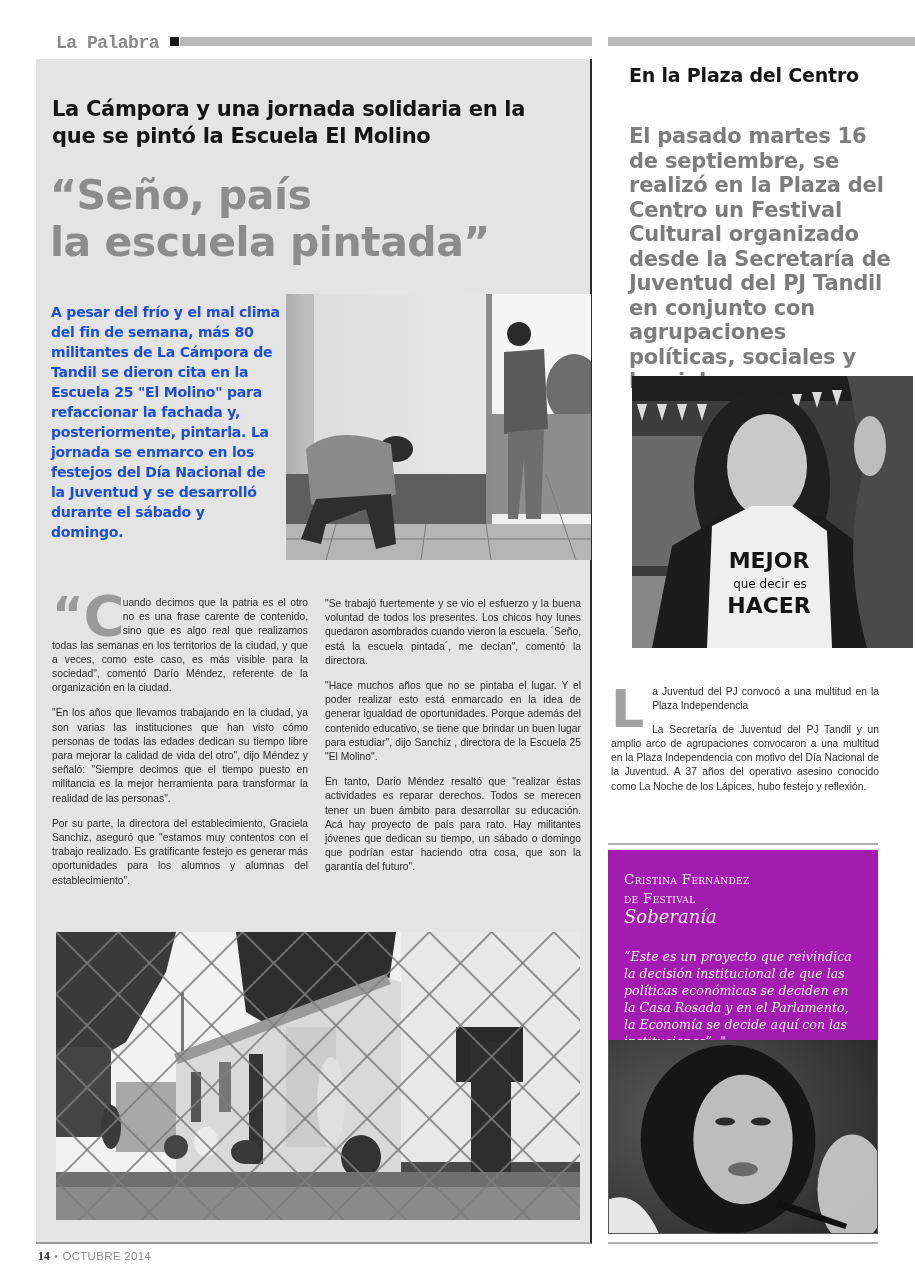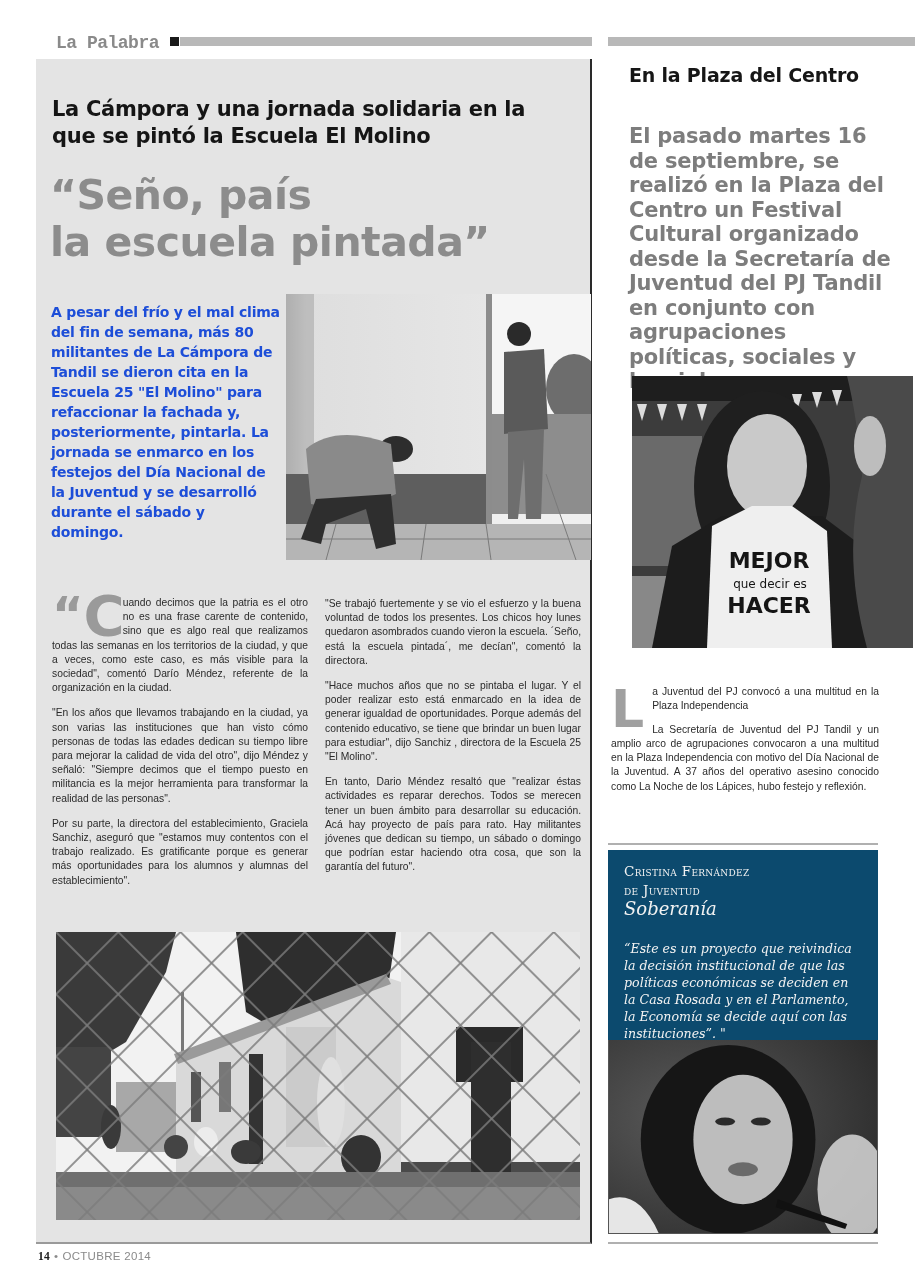--- a/index.html
+++ b/index.html
@@ -34,21 +34,21 @@
   
   .side-title { position: absolute; left: 629px; top: 64px; font-family: "DejaVu Sans", sans-serif; font-weight: bold; font-size: 19px; color: #161616; letter-spacing: -0.2px; }
   .side-lead { position: absolute; left: 629px; top: 124px; width: 262px; font-family: "DejaVu Sans", sans-serif; font-weight: bold; font-size: 21px; line-height: 24.5px; color: #7d7d7d; letter-spacing: -0.2px; }
 
   .side-body { position: absolute; left: 611px; top: 685px; width: 268px; font-family: "Liberation Sans", sans-serif; font-size: 10.3px; line-height: 14.3px; color: #2a2a2a; text-align: justify; }
   .side-body p { margin-bottom: 9px; }
   .dropL { float: left; font-family: "DejaVu Sans", sans-serif; font-weight: bold; font-size: 52px; line-height: 44px; color: #a0a0a0; margin-right: 8px; height: 46px; margin-top: 2px; }
 
   .rule { position: absolute; height: 2px; background: #b0b0b0; }
 
-  .quote-box { position: absolute; left: 608px; top: 850px; width: 270px; height: 190px; background: #0c4a6e; color: #f2f2f2; padding: 12px 15px 0 16px; font-family: "DejaVu Serif", serif; }
+  .quote-box { position: absolute; left: 608px; top: 850px; width: 270px; height: 190px; background: #a21caf; color: #f2f2f2; padding: 20px 15px 0 16px; font-family: "DejaVu Serif", serif; }
   .qb-name { font-variant: small-caps; font-size: 13.5px; line-height: 19px; letter-spacing: 0.3px; }
   .qb-topic { font-style: italic; font-size: 18px; line-height: 18px; margin-bottom: 22px; }
   .qb-quote { font-style: italic; font-size: 12.6px; line-height: 17px; }
 
   .footer { position: absolute; left: 38px; top: 1250px; font-family: "Liberation Sans", sans-serif; font-size: 11.5px; color: #8a8a8a; letter-spacing: 0.3px; }
   .footer .pg { font-weight: bold; color: #1a1a1a; font-family: Liberation Serif, serif; font-size: 11.5px; }
   .footer .dot { margin: 0 4px; }
 </style>
 </head>
 <body>
@@ -102,21 +102,21 @@
     <path d="M 218 58 L 258 55 L 262 135 L 218 140 Z" fill="#5a5a5a"></path>
     <path d="M 222 138 L 258 135 L 255 225 L 240 225 L 238 165 L 232 225 L 222 225 Z" fill="#6e6e6e"></path>
   </svg>
 </div>
 
 <div class="body-col col1">
   <p>
     <span class="dropq"><span class="q">“</span><span>C</span></span><span>uando decimos que la patria es el otro no es una frase carente de contenido, sino que es algo real que realizamos todas las semanas en los territorios de la ciudad, y que a veces, como este caso, es más visible para la sociedad", comentó Darío Méndez, referente de la organización en la ciudad.</span>
   </p>
   <p>"En los años que llevamos trabajando en la ciudad, ya son varias las instituciones que han visto cómo personas de todas las edades dedican su tiempo libre para mejorar la calidad de vida del otro", dijo Méndez y señaló: "Siempre decimos que el tiempo puesto en militancia es la mejor herramienta para transformar la realidad de las personas".</p>
-  <p>Por su parte, la directora del establecimiento, Graciela Sanchiz, aseguró que "estamos muy contentos con el trabajo realizado. Es gratificante porque es generar más oportunidades para los alumnos y alumnas del establecimiento".</p>
+  <p>Por su parte, la directora del establecimiento, Graciela Sanchiz, aseguró que "estamos muy contentos con el trabajo realizado. Es gratificante festejo es generar más oportunidades para los alumnos y alumnas del establecimiento".</p>
 </div>
 
 <div class="body-col col2">
   <p>"Se trabajó fuertemente y se vio el esfuerzo y la buena voluntad de todos los presentes. Los chicos hoy lunes quedaron asombrados cuando vieron la escuela. ´Seño, está la escuela pintada´, me decían", comentó la directora.</p>
   <p>"Hace muchos años que no se pintaba el lugar. Y el poder realizar esto está enmarcado en la idea de generar igualdad de oportunidades. Porque además del contenido educativo, se tiene que brindar un buen lugar para estudiar", dijo Sanchiz , directora de la Escuela 25 "El Molino".</p>
   <p>En tanto, Dario Méndez resaltó que "realizar éstas actividades es reparar derechos. Todos se merecen tener un buen ámbito para desarrollar su educación. Acá hay proyecto de país para rato. Hay militantes jóvenes que dedican su tiempo, un sábado o domingo que podrían estar haciendo otra cosa, que son la garantía del futuro".</p>
 </div>
 
 <div class="photo" style="left:56px; top:932px; width:524px; height:288px;">
   <svg viewBox="0 0 524 288" preserveAspectRatio="none">
@@ -198,21 +198,21 @@
   <p>
     <span class="dropL">L</span><span>a Juventud del PJ convocó a una multitud en la Plaza Independencia</span>
   </p>
   <p>La Secretaría de Juventud del PJ Tandil y un amplio arco de agrupaciones convocaron a una multitud en la Plaza Independencia con motivo del Día Nacional de la Juventud.  A 37 años del operativo asesino conocido como La Noche de los Lápices, hubo festejo y reflexión.</p>
 </div>
 
 <div class="rule" style="left:608px; top:843px; width:270px;"></div>
 
 <div class="quote-box">
   <div class="qb-name">Cristina Fernández</div>
-  <div class="qb-name">de Juventud</div>
+  <div class="qb-name">de Festival</div>
   <div class="qb-topic">Soberanía</div>
   <div class="qb-quote">“Este es un proyecto que reivindica la decisión institucional de que las políticas económicas se deciden en la Casa Rosada y en el Parlamento, la Economía se decide aquí con las instituciones”. "</div>
 </div>
 
 <div class="photo" style="left:608px; top:1040px; width:270px; height:194px; border-left:1px solid #555; border-right:1px solid #555; border-bottom:1px solid #555;">
   <svg viewBox="0 0 270 194" preserveAspectRatio="none">
     <defs>
       <radialGradient id="bgG" cx="0.3" cy="0.4" r="0.9">
         <stop offset="0" stop-color="#5a5a5a"></stop>
         <stop offset="1" stop-color="#262626"></stop>

